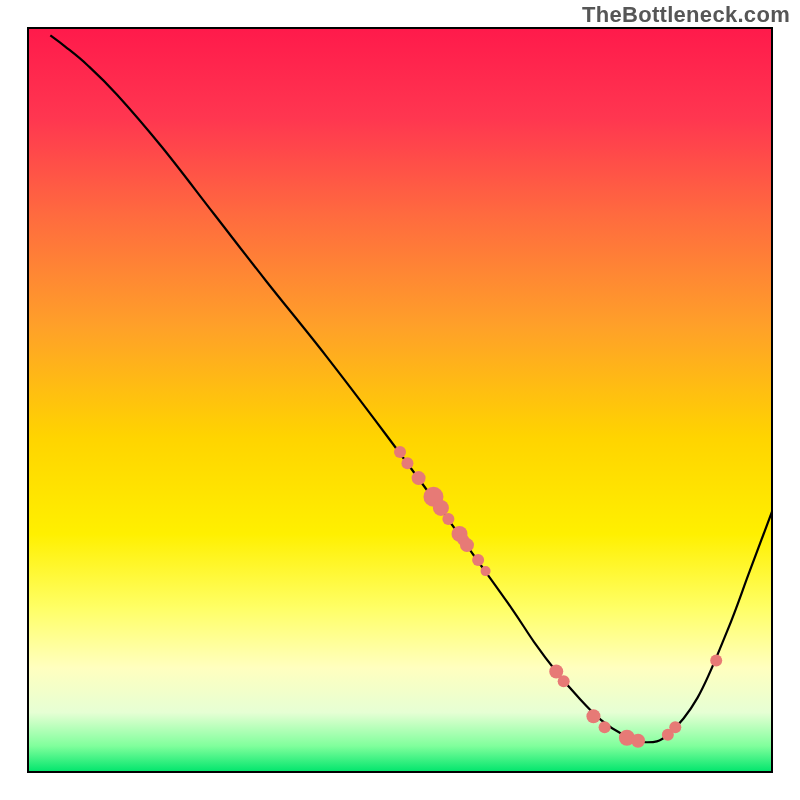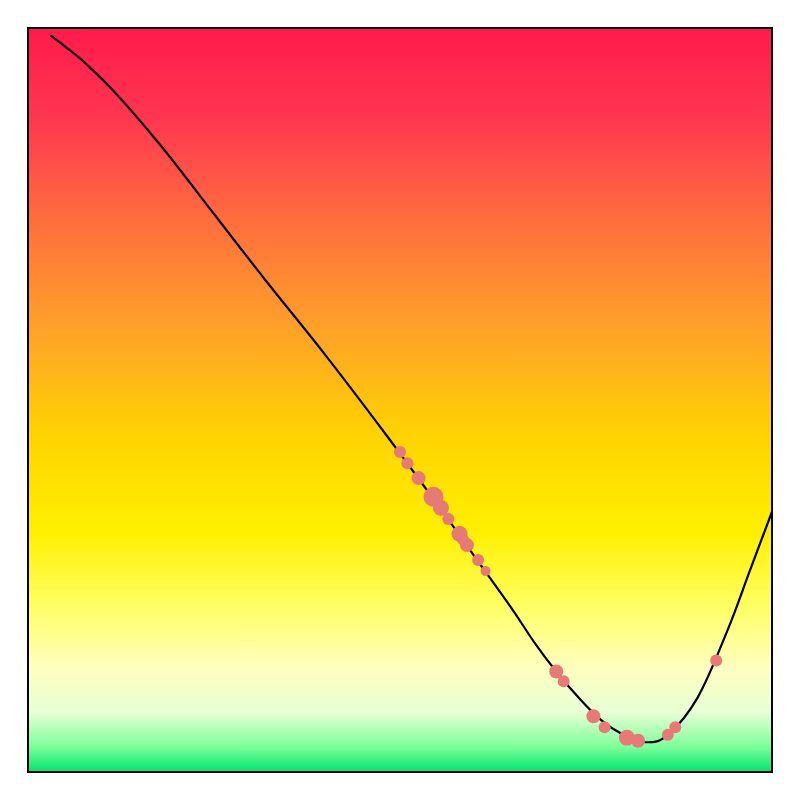--- a/index.html
+++ b/index.html
@@ -29,20 +29,21 @@
   svg {
     position: absolute;
     top: 0;
     left: 0;
   }
 </style>
 </head>
 <body>
 <div class="wrap">
 
+<div class="attribution">TheBottleneck.com</div>
 
 <svg id="chart-svg" width="800" height="800" viewBox="0 0 800 800">
   <defs>
     <linearGradient id="bg-grad" x1="0" y1="0" x2="0" y2="1">
           <stop offset="0%" stop-color="#ff1a4b"></stop>
           <stop offset="12%" stop-color="#ff3650"></stop>
           <stop offset="25%" stop-color="#ff6a3f"></stop>
           <stop offset="40%" stop-color="#ffa029"></stop>
           <stop offset="55.00000000000001%" stop-color="#ffd400"></stop>
           <stop offset="68%" stop-color="#fff000"></stop>

